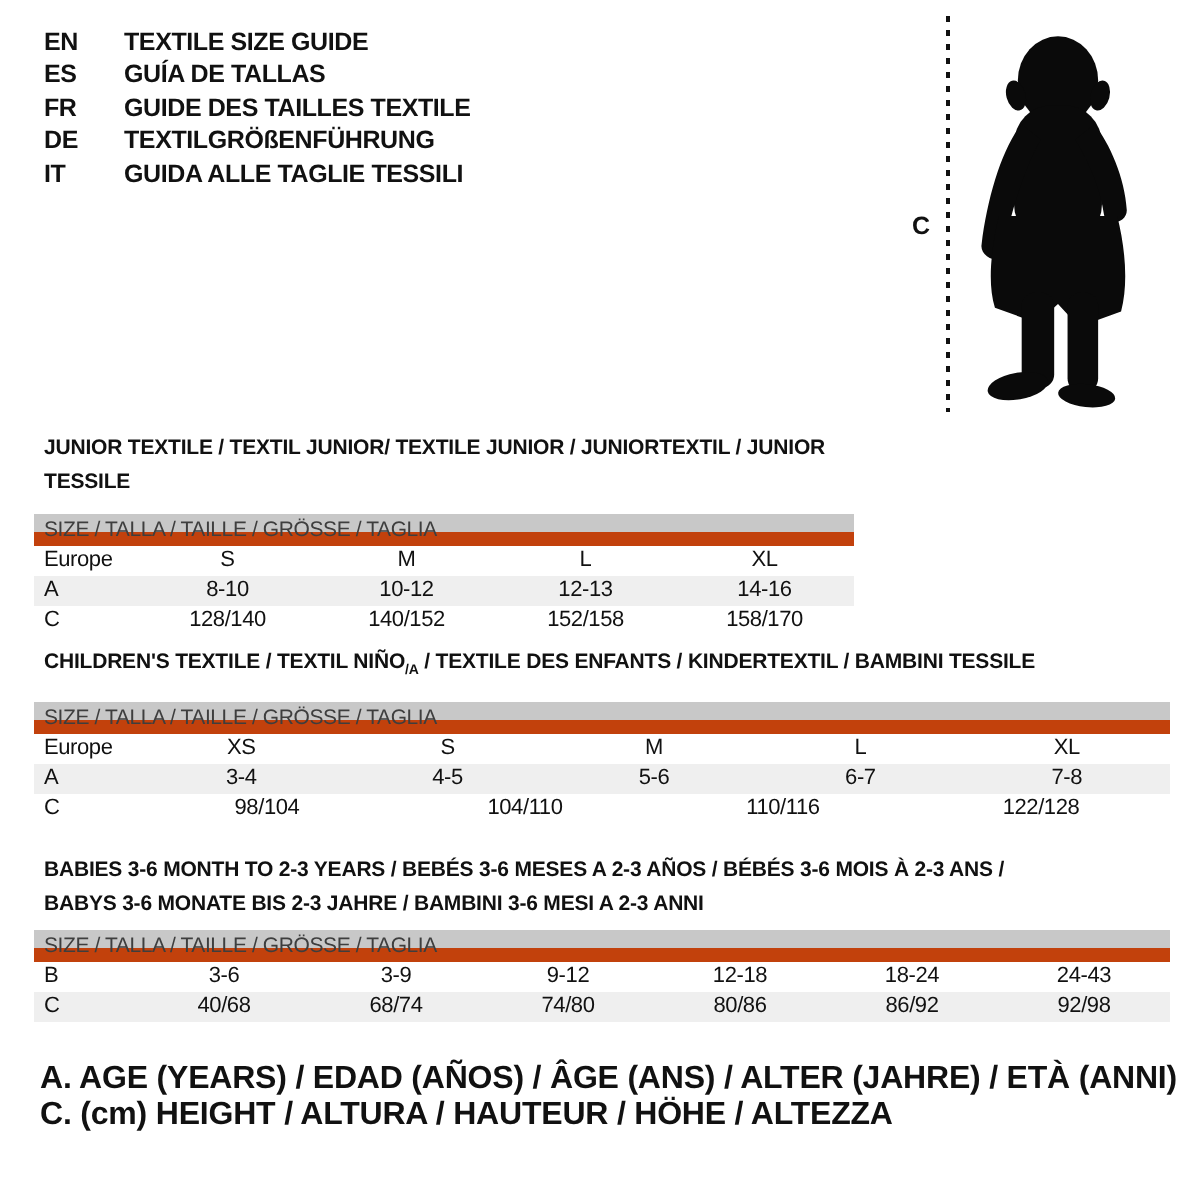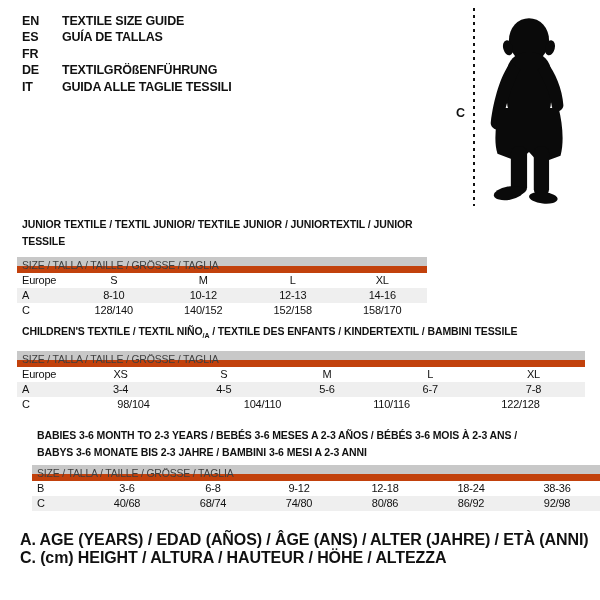--- a/index.html
+++ b/index.html
@@ -20,21 +20,21 @@
     position:absolute; left:473px; top:8px; width:2px; height:198px;
     background:repeating-linear-gradient(to bottom, var(--text,#111) 0 3px, transparent 3px 7px);
   }
   .height-label { position:absolute; left:456px; top:106px; font-weight:bold; font-size:12.5px; }
   .baby { position:absolute; left:486px; top:9px; }
 
   
   .size-table { position:absolute; letter-spacing:-0.2px; }
   .t1 { top:216px; left:17px; width:410px; }
   .t2 { top:323px; left:17px; width:568px; }
-  .t3 { top:427px; left:32px; width:568px; }
+  .t3 { top:427px; left:17px; width:568px; }
   .table-title { font-weight:bold; font-size:10.5px; line-height:17px; margin-left:5px; letter-spacing:-0.1px; }
   .t1 .table-title, .t2 .table-title { margin-bottom:7px; }
   .t3 .table-title { margin-bottom:4px; }
   .table-title .sub { font-size:7px; vertical-align:sub; }
   .table-head {
     background:var(--barbg,#c8c8c8); border-bottom:7px solid #c2410c;
     color:var(--bartext,#3e3e3e); font-size:10.5px; height:16px; line-height:16px; padding-left:5px;
     box-sizing:border-box;
   }
   .table-row { display:flex; height:15px; line-height:15px; font-size:11px; }
@@ -54,20 +54,21 @@
       <div class="lang-row">
         <span class="lang-code">EN</span>
         <span class="lang-label">TEXTILE SIZE GUIDE</span>
       </div>
       <div class="lang-row">
         <span class="lang-code">ES</span>
         <span class="lang-label">GUÍA DE TALLAS</span>
       </div>
       <div class="lang-row">
         <span class="lang-code">FR</span>
+        <span class="lang-label">GUIDE DES TAILLES TEXTILE</span>
       </div>
       <div class="lang-row">
         <span class="lang-code">DE</span>
         <span class="lang-label">TEXTILGRÖßENFÜHRUNG</span>
       </div>
       <div class="lang-row">
         <span class="lang-code">IT</span>
         <span class="lang-label">GUIDA ALLE TAGLIE TESSILI</span>
       </div>
     </div>
@@ -150,25 +151,25 @@
       </section>
       <section class="size-table t3">
         <div class="table-title">
           <div class="title-line"><span>BABIES 3-6 MONTH TO 2-3 YEARS / BEBÉS 3-6 MESES A 2-3 AÑOS / BÉBÉS 3-6 MOIS À 2-3 ANS /</span></div>
           <div class="title-line"><span>BABYS 3-6 MONATE BIS 2-3 JAHRE / BAMBINI 3-6 MESI A 2-3 ANNI</span></div>
         </div>
         <div class="table-head">SIZE / TALLA / TAILLE / GRÖSSE / TAGLIA</div>
         <div class="table-row">
           <span class="row-label">B</span>
           <span class="row-cell">3-6</span>
-          <span class="row-cell">6-8</span>
+          <span class="row-cell">3-9</span>
           <span class="row-cell">9-12</span>
           <span class="row-cell">12-18</span>
           <span class="row-cell">18-24</span>
-          <span class="row-cell">38-36</span>
+          <span class="row-cell">24-43</span>
         </div>
         <div class="table-row shaded">
           <span class="row-label">C</span>
           <span class="row-cell">40/68</span>
           <span class="row-cell">68/74</span>
           <span class="row-cell">74/80</span>
           <span class="row-cell">80/86</span>
           <span class="row-cell">86/92</span>
           <span class="row-cell">92/98</span>
         </div>

